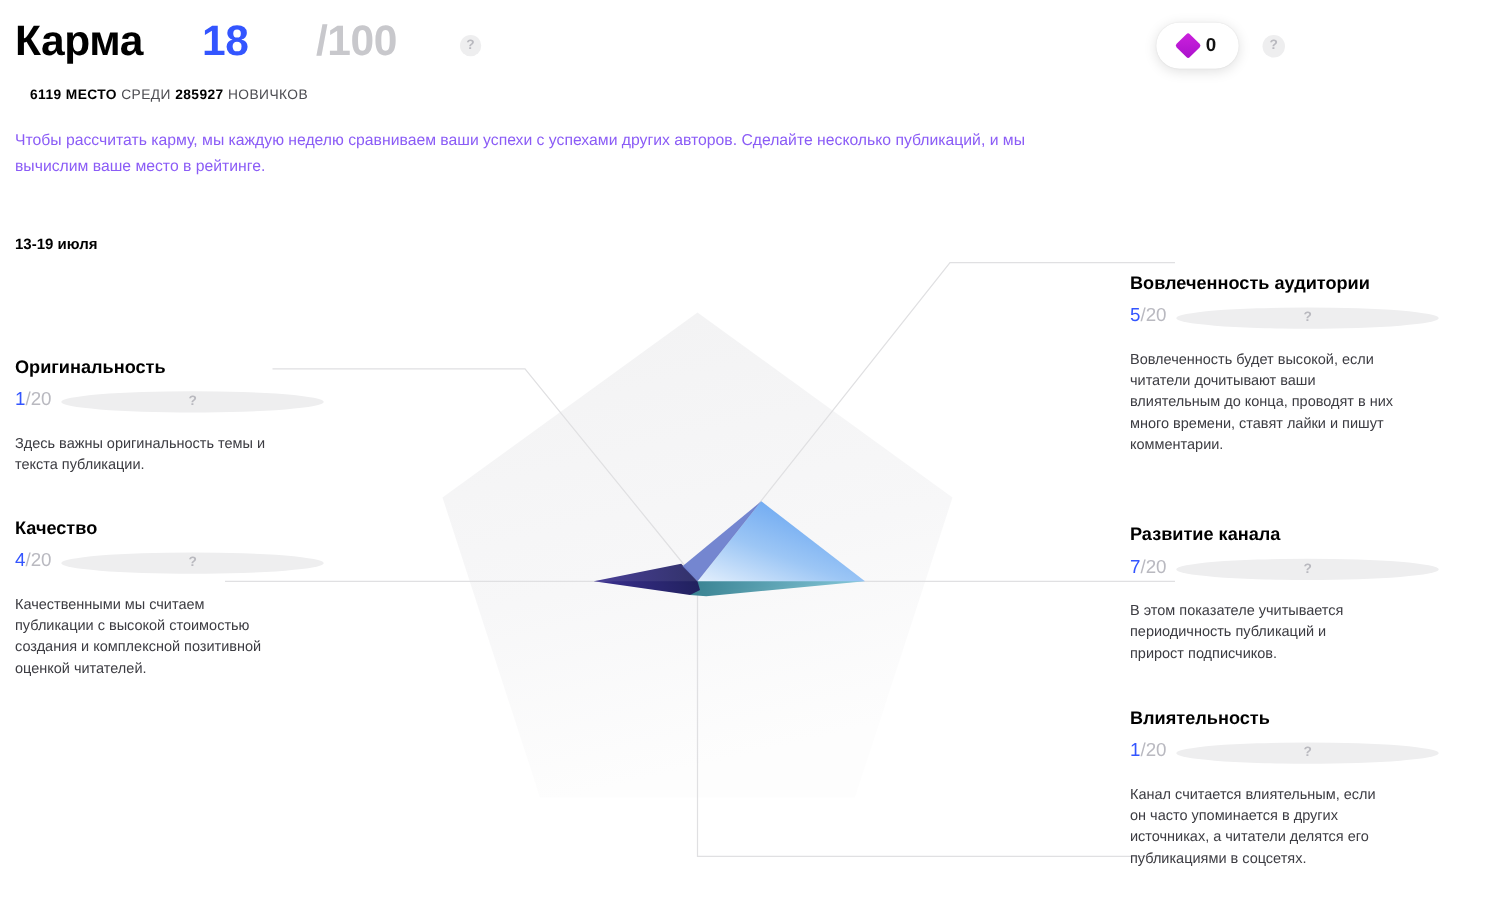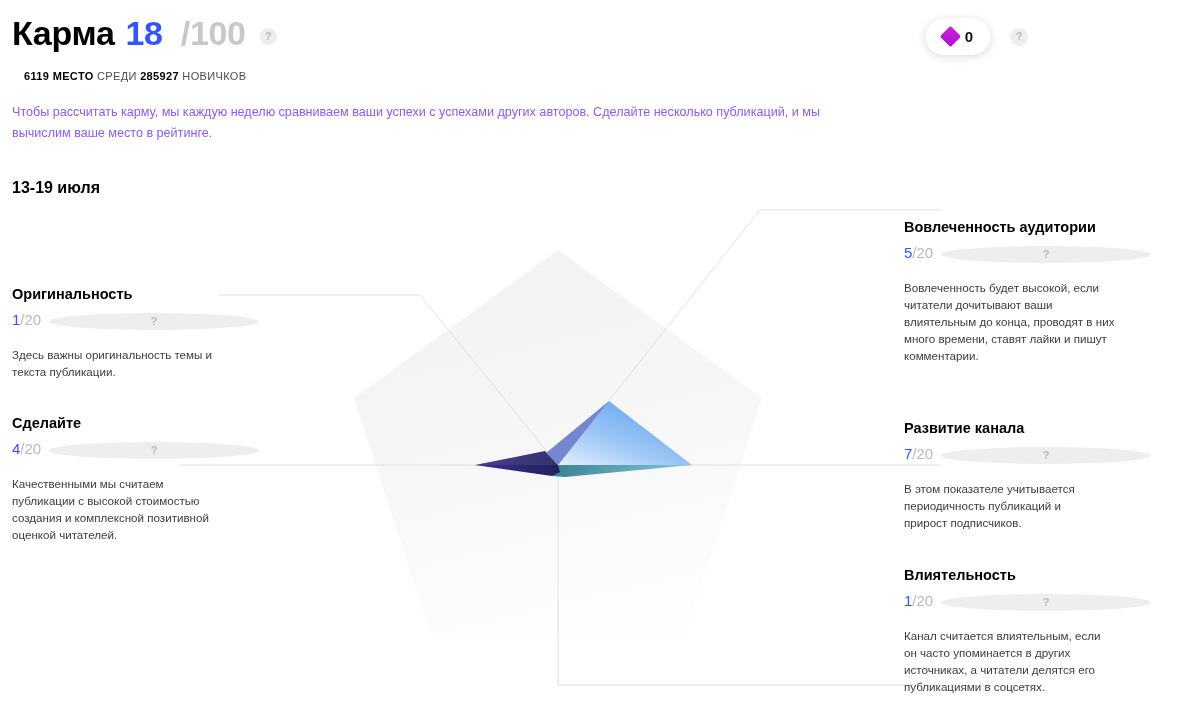--- a/index.html
+++ b/index.html
@@ -25,20 +25,21 @@
     width: 900px;
   }
   .karma-title {
     font-size: 34px;
     font-weight: bold;
     line-height: 42px;
     letter-spacing: -0.3px;
     white-space: nowrap;
     display: flex;
     align-items: center;
+    gap: 36px;
   }
   .karma-word { color: #000000; }
   .karma-score {
     color: #3355ff;
     margin-left: 11px;
   }
   .karma-max {
     color: #c8c8cc;
     margin-left: 18px;
   }
@@ -79,22 +80,22 @@
     top: 102px;
     width: 840px;
     font-size: 12.6px;
     line-height: 21px;
     color: #8b5cf6;
   }
 
   .week-label {
     position: absolute;
     left: 12px;
-    top: 179px;
-    font-size: 16px;
+    top: 188px;
+    font-size: 12px;
     font-weight: bold;
     color: #000;
   }
 
   
   .badge-wrap {
     position: absolute;
     right: 172px;
     top: 18px;
     display: flex;
@@ -256,21 +257,21 @@
   <div class="metric-title">Оригинальность</div>
   <div class="metric-score">
     <span class="metric-value">1</span>
     <span class="metric-max">/20</span>
     <span class="help-icon metric">?</span>
   </div>
   <div class="metric-desc">Здесь важны оригинальность темы и текста публикации.</div>
 </div>
 
 <div class="metric left" id="m-quality">
-  <div class="metric-title">Сделайте</div>
+  <div class="metric-title">Качество</div>
   <div class="metric-score">
     <span class="metric-value">4</span>
     <span class="metric-max">/20</span>
     <span class="help-icon metric">?</span>
   </div>
   <div class="metric-desc">Качественными мы считаем публикации с высокой стоимостью создания и комплексной позитивной оценкой читателей.</div>
 </div>
 
 <div class="metric right" id="m-engagement">
   <div class="metric-title">Вовлеченность аудитории</div>

